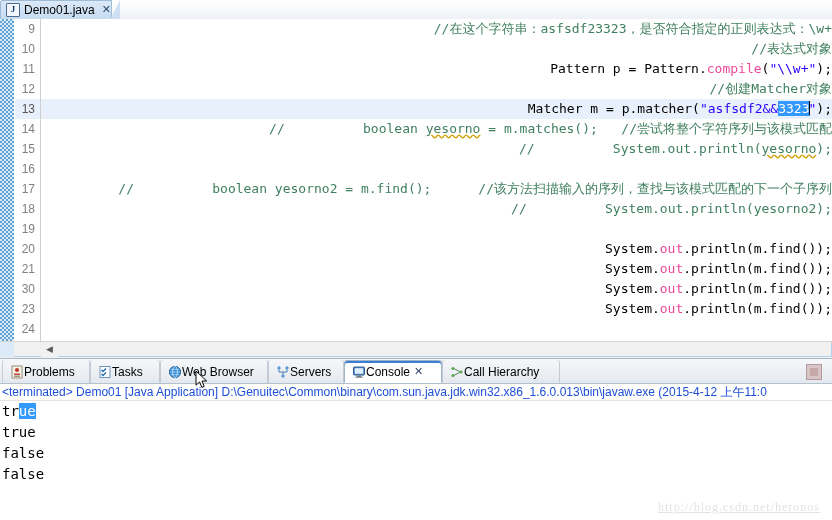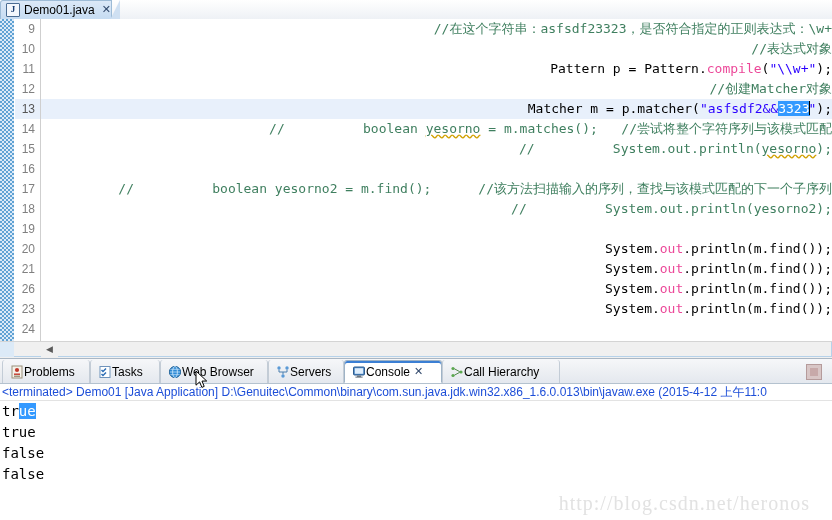--- a/index.html
+++ b/index.html
@@ -164,24 +164,25 @@
   .consolebody{
     position:absolute;left:0;top:42px;width:832px;height:120px;
     background:#ffffff;overflow:hidden;
   }
   .cline{
     height:21px;line-height:21px;padding-left:2px;
     font-family:"DejaVu Sans Mono","Liberation Mono",monospace;
     font-size:14px;color:#000;white-space:pre;
   }
   .watermark{
-    position:absolute;right:22px;bottom:6px;
+    position:absolute;right:12px;bottom:6px;
     font-family:"Liberation Serif","DejaVu Serif",serif;
-    font-size:20px;color:#e2e2e2;letter-spacing:1px;
+    font-size:12px;color:#e2e2e2;letter-spacing:1px;
     white-space:nowrap;
+    text-decoration:underline;
   }
 
   
   .cursor{position:absolute;left:195px;top:370px;width:14px;height:20px;}
 </style>
 </head>
 <body>
 
 <div id="app">
 
@@ -203,21 +204,21 @@
       <div class="rowline">12</div>
       <div class="rowline hl">13</div>
       <div class="rowline">14</div>
       <div class="rowline">15</div>
       <div class="rowline">16</div>
       <div class="rowline">17</div>
       <div class="rowline">18</div>
       <div class="rowline">19</div>
       <div class="rowline">20</div>
       <div class="rowline">21</div>
-      <div class="rowline">26</div>
+      <div class="rowline">30</div>
       <div class="rowline">23</div>
       <div class="rowline">24</div>
       <div class="rowline">25</div>
     </div>
 
     <div class="code-col">
 
       <div class="rowline"><span class="cmt">            //在这个字符串：asfsdf23323，是否符合指定的正则表达式：\w+</span></div>
 
       <div class="rowline"><span class="cmt">            //表达式对象</span></div>

